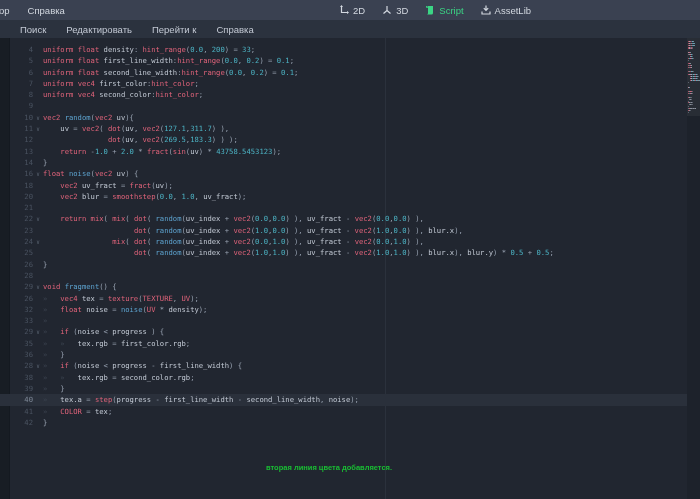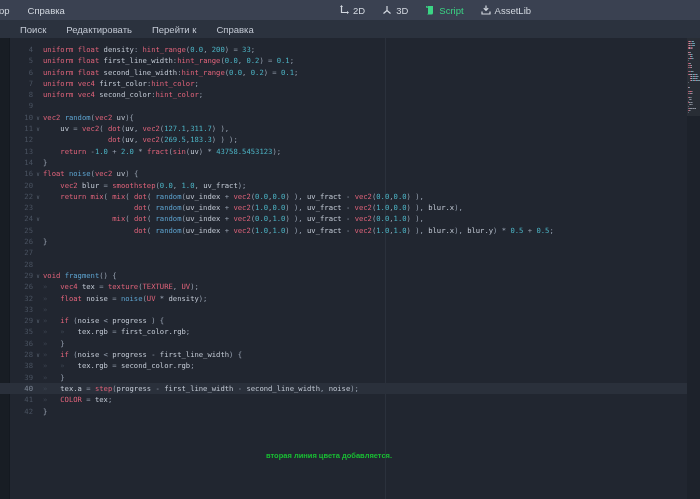--- a/index.html
+++ b/index.html
@@ -59,21 +59,21 @@
   
   .minimap {
     position:absolute; right:0; top:0; bottom:0; width:13px;
     background:#1d222b; padding-top:3px;
   }
   .minimap-viewport { position:absolute; left:0; top:0; width:13px; height:78px; background:rgba(255,255,255,0.05); }
   .mm-row { height:1.87px; padding-left:1px; white-space:nowrap; }
   .mm-row i { display:inline-block; height:1px; vertical-align:top; }
   
   .annotation {
-    position:absolute; left:266px; top:412px; height:11px; line-height:11px;
+    position:absolute; left:266px; top:424px; height:11px; line-height:11px;
     color:var(--annotation-green); font-weight:bold; font-size:7.5px;
     font-family:"Liberation Sans", sans-serif; white-space:nowrap;
   }
 </style>
 </head>
 <body>
 
 <div id="app">
 
   <div class="topbar">
@@ -126,27 +126,28 @@
         <div class="row"><span class="num">6</span><span class="arrow"></span><span class="ct"><span class="c-k">uniform</span><span class="c-t"> </span><span class="c-k">float</span><span class="c-t"> second_line_width</span><span class="c-s">:</span><span class="c-k">hint_range</span><span class="c-s">(</span><span class="c-n">0.0</span><span class="c-s">, </span><span class="c-n">0.2</span><span class="c-s">) = </span><span class="c-n">0.1</span><span class="c-s">;</span></span></div>
         <div class="row"><span class="num">7</span><span class="arrow"></span><span class="ct"><span class="c-k">uniform</span><span class="c-t"> </span><span class="c-k">vec4</span><span class="c-t"> first_color</span><span class="c-s">:</span><span class="c-k">hint_color</span><span class="c-s">;</span></span></div>
         <div class="row"><span class="num">8</span><span class="arrow"></span><span class="ct"><span class="c-k">uniform</span><span class="c-t"> </span><span class="c-k">vec4</span><span class="c-t"> second_color</span><span class="c-s">:</span><span class="c-k">hint_color</span><span class="c-s">;</span></span></div>
         <div class="row"><span class="num">9</span><span class="arrow"></span><span class="ct"></span></div>
         <div class="row"><span class="num">10</span><span class="arrow">∨</span><span class="ct"><span class="c-k">vec2</span><span class="c-t"> </span><span class="c-f">random</span><span class="c-s">(</span><span class="c-k">vec2</span><span class="c-t"> uv</span><span class="c-s">){</span></span></div>
         <div class="row"><span class="num">11</span><span class="arrow">∨</span><span class="ct"><span class="c-w">    </span><span class="c-t">uv </span><span class="c-s">= </span><span class="c-k">vec2</span><span class="c-s">( </span><span class="c-k">dot</span><span class="c-s">(</span><span class="c-t">uv</span><span class="c-s">, </span><span class="c-k">vec2</span><span class="c-s">(</span><span class="c-n">127.1</span><span class="c-s">,</span><span class="c-n">311.7</span><span class="c-s">) ),</span></span></div>
         <div class="row"><span class="num">12</span><span class="arrow"></span><span class="ct"><span class="c-w">               </span><span class="c-k">dot</span><span class="c-s">(</span><span class="c-t">uv</span><span class="c-s">, </span><span class="c-k">vec2</span><span class="c-s">(</span><span class="c-n">269.5</span><span class="c-s">,</span><span class="c-n">183.3</span><span class="c-s">) ) );</span></span></div>
         <div class="row"><span class="num">13</span><span class="arrow"></span><span class="ct"><span class="c-w">    </span><span class="c-k">return</span><span class="c-s"> -</span><span class="c-n">1.0</span><span class="c-s"> + </span><span class="c-n">2.0</span><span class="c-s"> * </span><span class="c-k">fract</span><span class="c-s">(</span><span class="c-k">sin</span><span class="c-s">(</span><span class="c-t">uv</span><span class="c-s">) * </span><span class="c-n">43758.5453123</span><span class="c-s">);</span></span></div>
         <div class="row"><span class="num">14</span><span class="arrow"></span><span class="ct"><span class="c-s">}</span></span></div>
         <div class="row"><span class="num">16</span><span class="arrow">∨</span><span class="ct"><span class="c-k">float</span><span class="c-t"> </span><span class="c-f">noise</span><span class="c-s">(</span><span class="c-k">vec2</span><span class="c-t"> uv</span><span class="c-s">) {</span></span></div>
+        <div class="row"><span class="num">18</span><span class="arrow"></span><span class="ct"><span class="c-w">    </span><span class="c-k">vec2</span><span class="c-t"> uv_fract </span><span class="c-s">= </span><span class="c-k">fract</span><span class="c-s">(</span><span class="c-t">uv</span><span class="c-s">);</span></span></div>
         <div class="row"><span class="num">20</span><span class="arrow"></span><span class="ct"><span class="c-w">    </span><span class="c-k">vec2</span><span class="c-t"> blur </span><span class="c-s">= </span><span class="c-k">smoothstep</span><span class="c-s">(</span><span class="c-n">0.0</span><span class="c-s">, </span><span class="c-n">1.0</span><span class="c-s">, </span><span class="c-t">uv_fract</span><span class="c-s">);</span></span></div>
+        <div class="row"><span class="num">21</span><span class="arrow"></span><span class="ct"></span></div>
         <div class="row"><span class="num">22</span><span class="arrow">∨</span><span class="ct"><span class="c-w">    </span><span class="c-k">return</span><span class="c-t"> </span><span class="c-k">mix</span><span class="c-s">( </span><span class="c-k">mix</span><span class="c-s">( </span><span class="c-k">dot</span><span class="c-s">( </span><span class="c-f">random</span><span class="c-s">(</span><span class="c-t">uv_index </span><span class="c-s">+ </span><span class="c-k">vec2</span><span class="c-s">(</span><span class="c-n">0.0</span><span class="c-s">,</span><span class="c-n">0.0</span><span class="c-s">) ), </span><span class="c-t">uv_fract </span><span class="c-s">- </span><span class="c-k">vec2</span><span class="c-s">(</span><span class="c-n">0.0</span><span class="c-s">,</span><span class="c-n">0.0</span><span class="c-s">) ),</span></span></div>
         <div class="row"><span class="num">23</span><span class="arrow"></span><span class="ct"><span class="c-w">                     </span><span class="c-k">dot</span><span class="c-s">( </span><span class="c-f">random</span><span class="c-s">(</span><span class="c-t">uv_index </span><span class="c-s">+ </span><span class="c-k">vec2</span><span class="c-s">(</span><span class="c-n">1.0</span><span class="c-s">,</span><span class="c-n">0.0</span><span class="c-s">) ), </span><span class="c-t">uv_fract </span><span class="c-s">- </span><span class="c-k">vec2</span><span class="c-s">(</span><span class="c-n">1.0</span><span class="c-s">,</span><span class="c-n">0.0</span><span class="c-s">) ), </span><span class="c-t">blur.x</span><span class="c-s">),</span></span></div>
         <div class="row"><span class="num">24</span><span class="arrow">∨</span><span class="ct"><span class="c-w">                </span><span class="c-k">mix</span><span class="c-s">( </span><span class="c-k">dot</span><span class="c-s">( </span><span class="c-f">random</span><span class="c-s">(</span><span class="c-t">uv_index </span><span class="c-s">+ </span><span class="c-k">vec2</span><span class="c-s">(</span><span class="c-n">0.0</span><span class="c-s">,</span><span class="c-n">1.0</span><span class="c-s">) ), </span><span class="c-t">uv_fract </span><span class="c-s">- </span><span class="c-k">vec2</span><span class="c-s">(</span><span class="c-n">0.0</span><span class="c-s">,</span><span class="c-n">1.0</span><span class="c-s">) ),</span></span></div>
         <div class="row"><span class="num">25</span><span class="arrow"></span><span class="ct"><span class="c-w">                     </span><span class="c-k">dot</span><span class="c-s">( </span><span class="c-f">random</span><span class="c-s">(</span><span class="c-t">uv_index </span><span class="c-s">+ </span><span class="c-k">vec2</span><span class="c-s">(</span><span class="c-n">1.0</span><span class="c-s">,</span><span class="c-n">1.0</span><span class="c-s">) ), </span><span class="c-t">uv_fract </span><span class="c-s">- </span><span class="c-k">vec2</span><span class="c-s">(</span><span class="c-n">1.0</span><span class="c-s">,</span><span class="c-n">1.0</span><span class="c-s">) ), </span><span class="c-t">blur.x</span><span class="c-s">), </span><span class="c-t">blur.y</span><span class="c-s">) * </span><span class="c-n">0.5</span><span class="c-s"> + </span><span class="c-n">0.5</span><span class="c-s">;</span></span></div>
         <div class="row"><span class="num">26</span><span class="arrow"></span><span class="ct"><span class="c-s">}</span></span></div>
-        <div class="row"><span class="num">27</span><span class="arrow"></span><span class="ct"></span></div>
         <div class="row"><span class="num">28</span><span class="arrow"></span><span class="ct"></span></div>
         <div class="row"><span class="num">29</span><span class="arrow">∨</span><span class="ct"><span class="c-k">void</span><span class="c-t"> </span><span class="c-f">fragment</span><span class="c-s">() {</span></span></div>
         <div class="row"><span class="num">26</span><span class="arrow"></span><span class="ct"><span class="c-b">»</span><span class="c-k">vec4</span><span class="c-t"> tex </span><span class="c-s">= </span><span class="c-k">texture</span><span class="c-s">(</span><span class="c-k">TEXTURE</span><span class="c-s">, </span><span class="c-k">UV</span><span class="c-s">);</span></span></div>
         <div class="row"><span class="num">32</span><span class="arrow"></span><span class="ct"><span class="c-b">»</span><span class="c-k">float</span><span class="c-t"> noise </span><span class="c-s">= </span><span class="c-f">noise</span><span class="c-s">(</span><span class="c-k">UV</span><span class="c-s"> * </span><span class="c-t">density</span><span class="c-s">);</span></span></div>
         <div class="row"><span class="num">33</span><span class="arrow"></span><span class="ct"><span class="c-b">»</span></span></div>
         <div class="row"><span class="num">29</span><span class="arrow">∨</span><span class="ct"><span class="c-b">»</span><span class="c-k">if</span><span class="c-s"> (</span><span class="c-t">noise </span><span class="c-s">&lt; </span><span class="c-t">progress </span><span class="c-s">) {</span></span></div>
         <div class="row"><span class="num">35</span><span class="arrow"></span><span class="ct"><span class="c-b">»</span><span class="c-b">»</span><span class="c-t">tex.rgb </span><span class="c-s">= </span><span class="c-t">first_color.rgb</span><span class="c-s">;</span></span></div>
         <div class="row"><span class="num">36</span><span class="arrow"></span><span class="ct"><span class="c-b">»</span><span class="c-s">}</span></span></div>
         <div class="row"><span class="num">28</span><span class="arrow">∨</span><span class="ct"><span class="c-b">»</span><span class="c-k">if</span><span class="c-s"> (</span><span class="c-t">noise </span><span class="c-s">&lt; </span><span class="c-t">progress </span><span class="c-s">- </span><span class="c-t">first_line_width</span><span class="c-s">) {</span></span></div>
         <div class="row"><span class="num">38</span><span class="arrow"></span><span class="ct"><span class="c-b">»</span><span class="c-b">»</span><span class="c-t">tex.rgb </span><span class="c-s">= </span><span class="c-t">second_color.rgb</span><span class="c-s">;</span></span></div>

